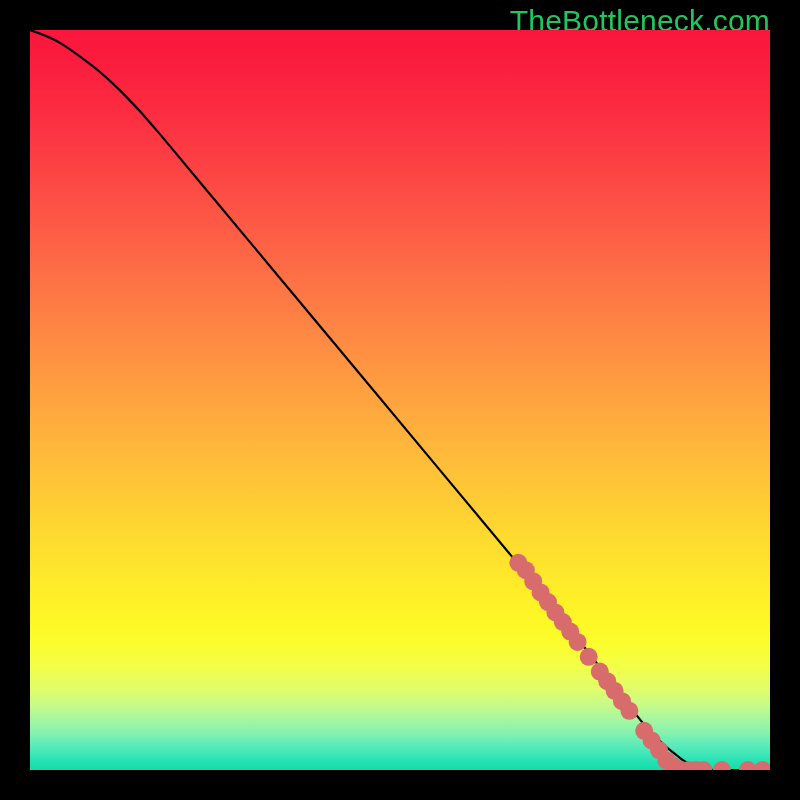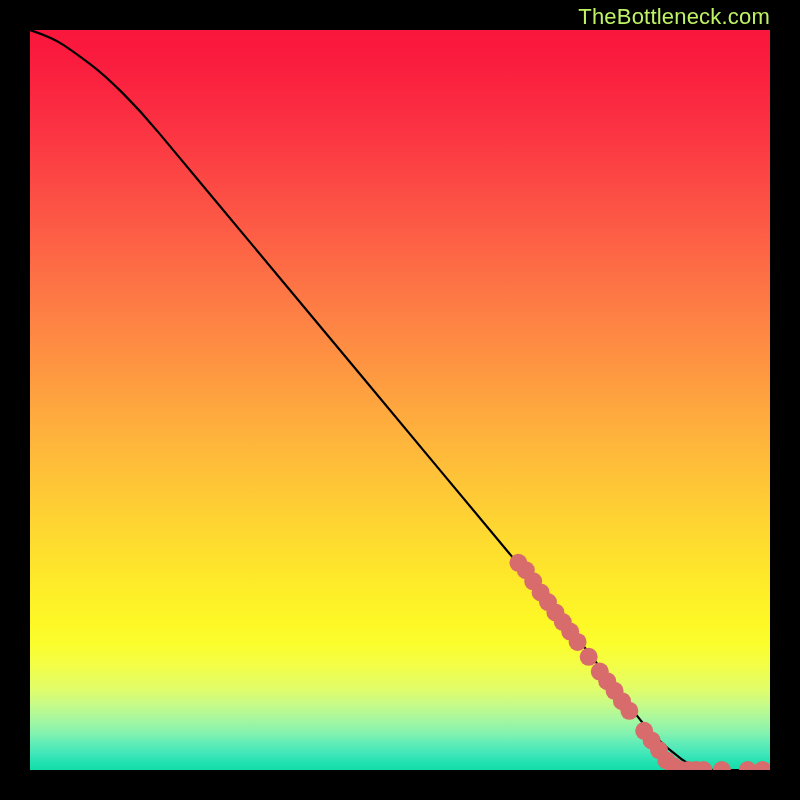--- a/index.html
+++ b/index.html
@@ -20,22 +20,22 @@
     position: absolute;
     left: 30px;
     top: 30px;
     width: 740px;
     height: 740px;
   }
   #attribution {
     position: absolute;
     top: 4px;
     right: 30px;
-    color: #bef264;
-    font-size: 22px;
+    color: #22c55e;
+    font-size: 30px;
     font-weight: 500;
     letter-spacing: 0.2px;
   }
   svg { display: block; }
 </style>
 </head>
 <body>
 
 <div id="stage">
   <div id="attribution">TheBottleneck.com</div>

